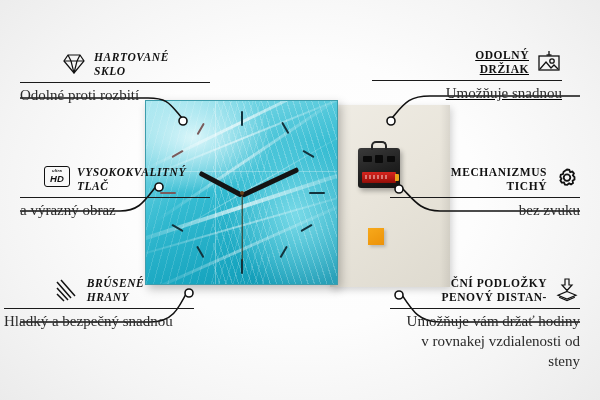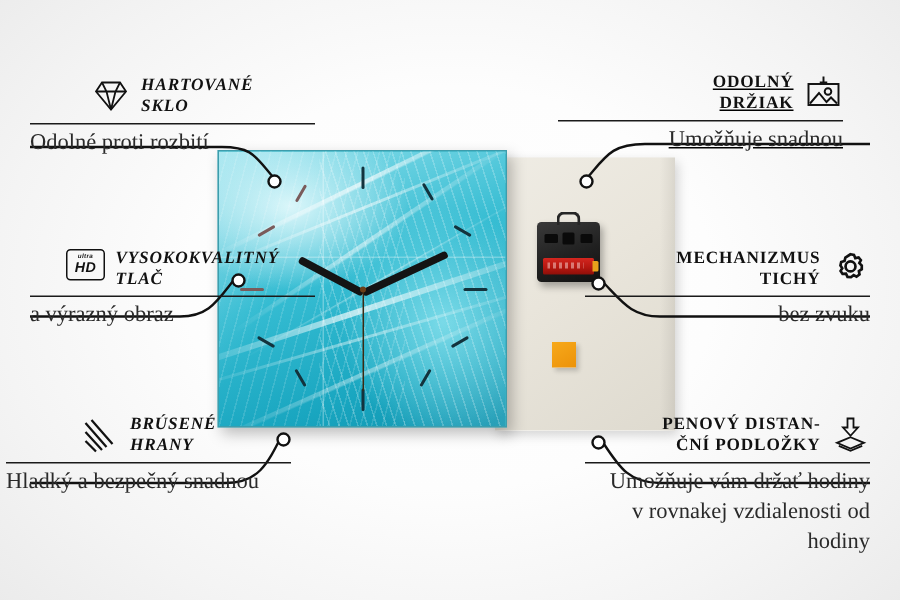--- a/index.html
+++ b/index.html
@@ -329,31 +329,31 @@
     </div>
     <div class="rule"></div>
     <div class="desc">
       <div>bez zvuku</div>
     </div>
   </div>
 
   <div class="feat right" style="left:390px; top:276px; width:190px;">
     <div class="head">
       <div class="title">
+        <div>ČNÍ PODLOŽKY</div>
         <div>PENOVÝ DISTAN-</div>
-        <div>ČNÍ PODLOŽKY</div>
       </div>
       <span class="ico">
         <svg viewBox="0 0 26 26" width="26" height="26" fill="none" stroke="#111" stroke-width="1.2">
           <path d="M11,2 L15,2 L15,8 L18,8 L13,13.5 L8,8 L11,8 Z"></path>
           <path d="M13,14.5 L22,18.2 L13,22 L4,18.2 Z"></path>
           <path d="M5.2,20.2 L13,23.5 L20.8,20.2"></path>
         </svg>
       </span>
     </div>
     <div class="rule"></div>
     <div class="desc">
       <div>Umožňuje vám držať hodiny</div>
-      <div>v rovnakej vzdialenosti od hodiny</div>
+      <div>v rovnakej vzdialenosti od steny</div>
     </div>
   </div>
 
 </div>
 
 </body></html>

